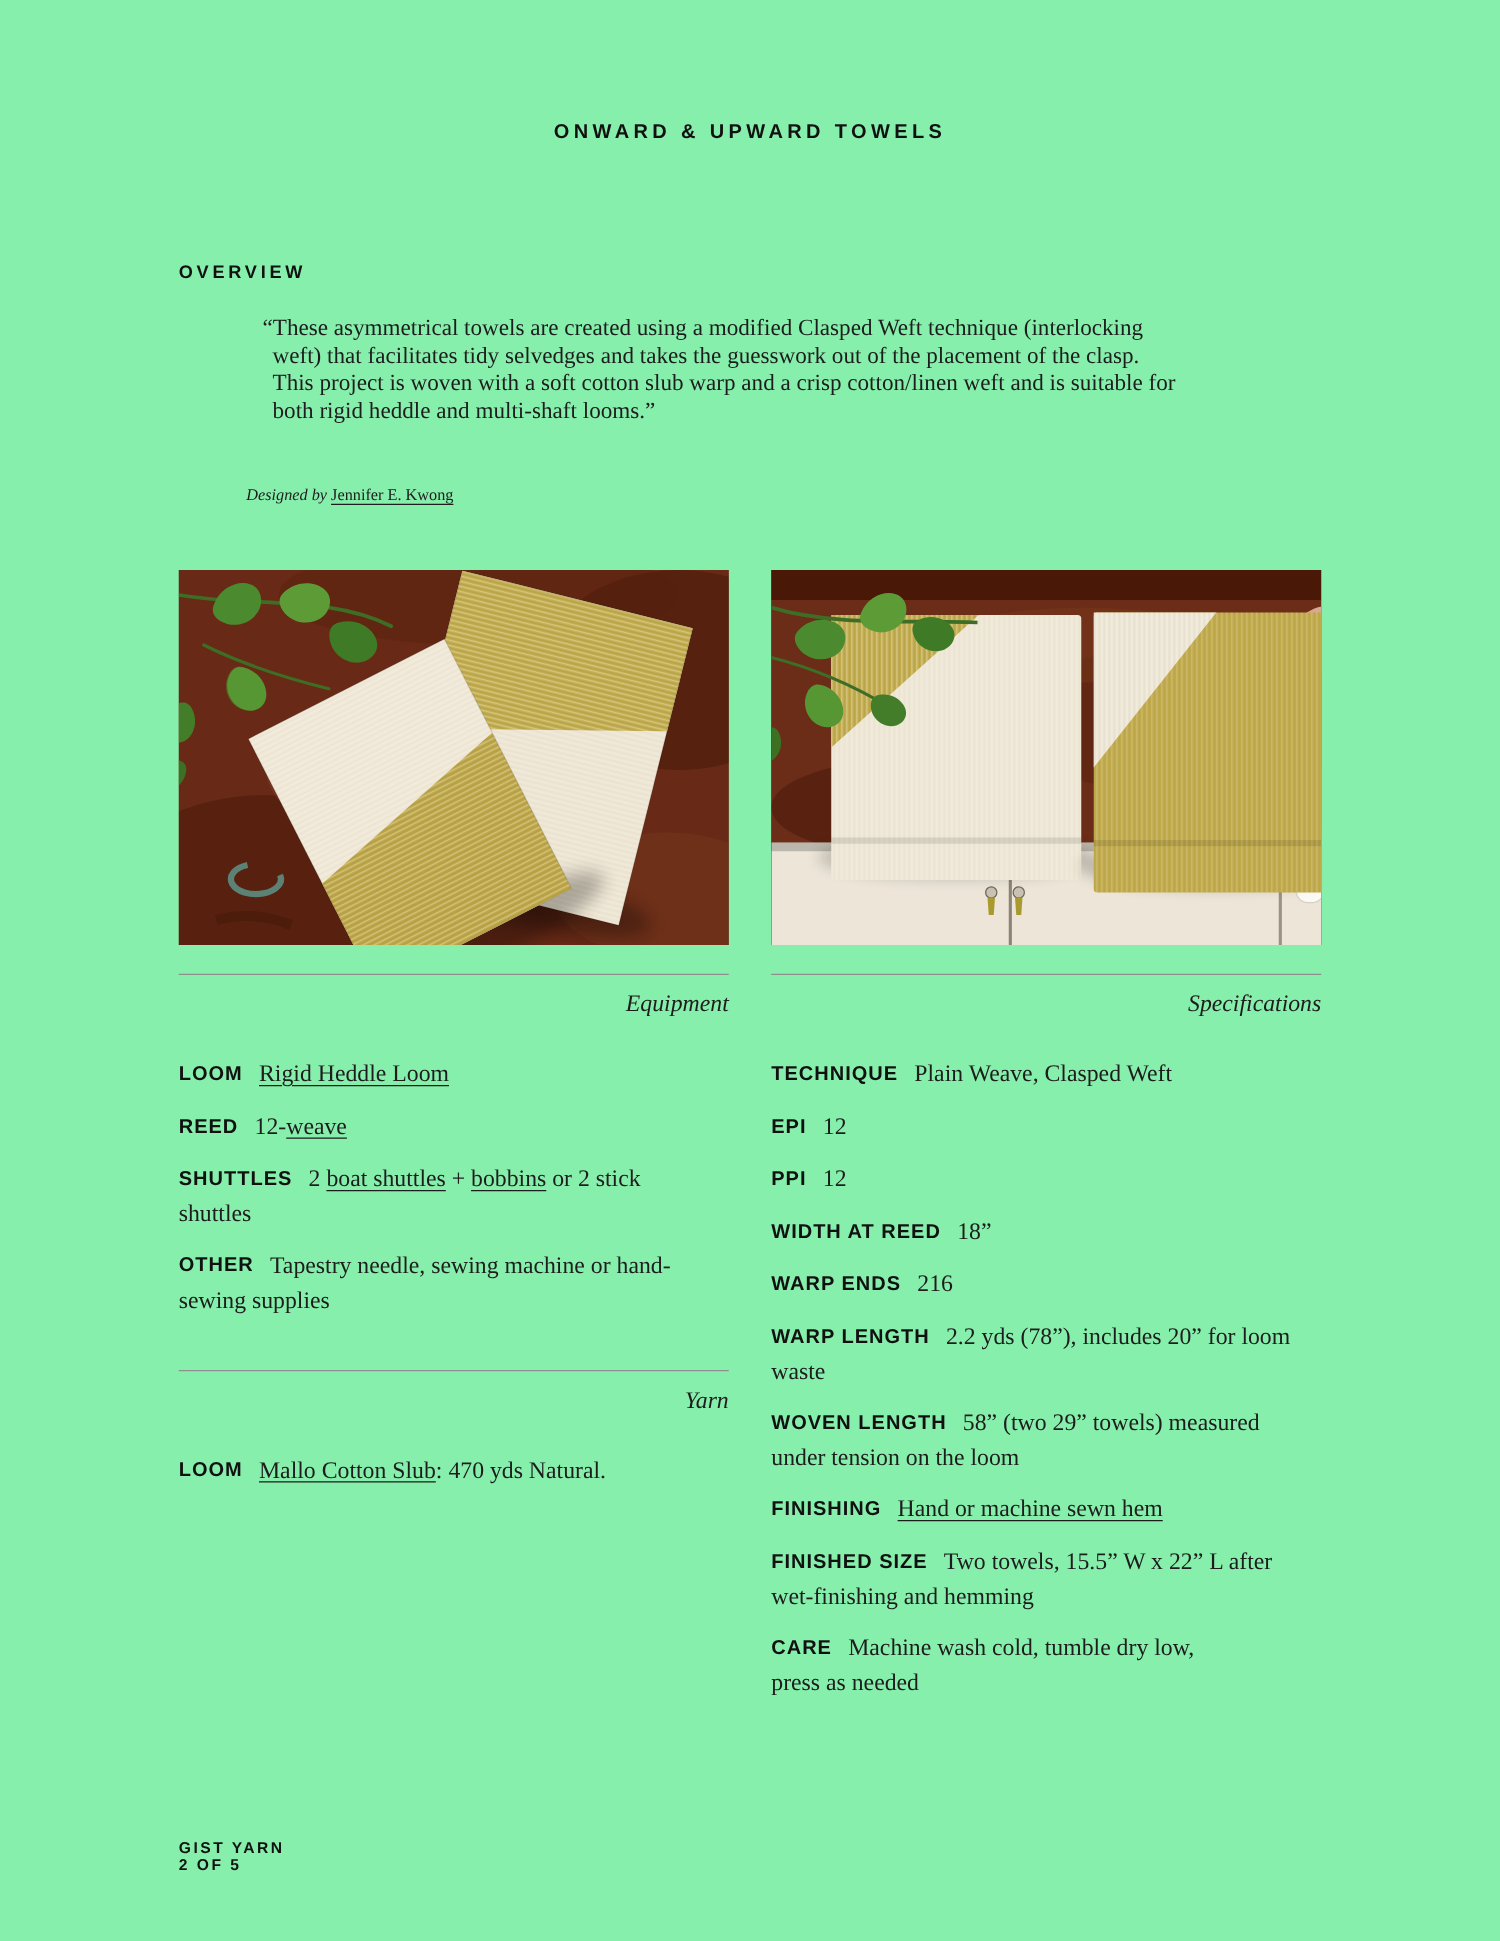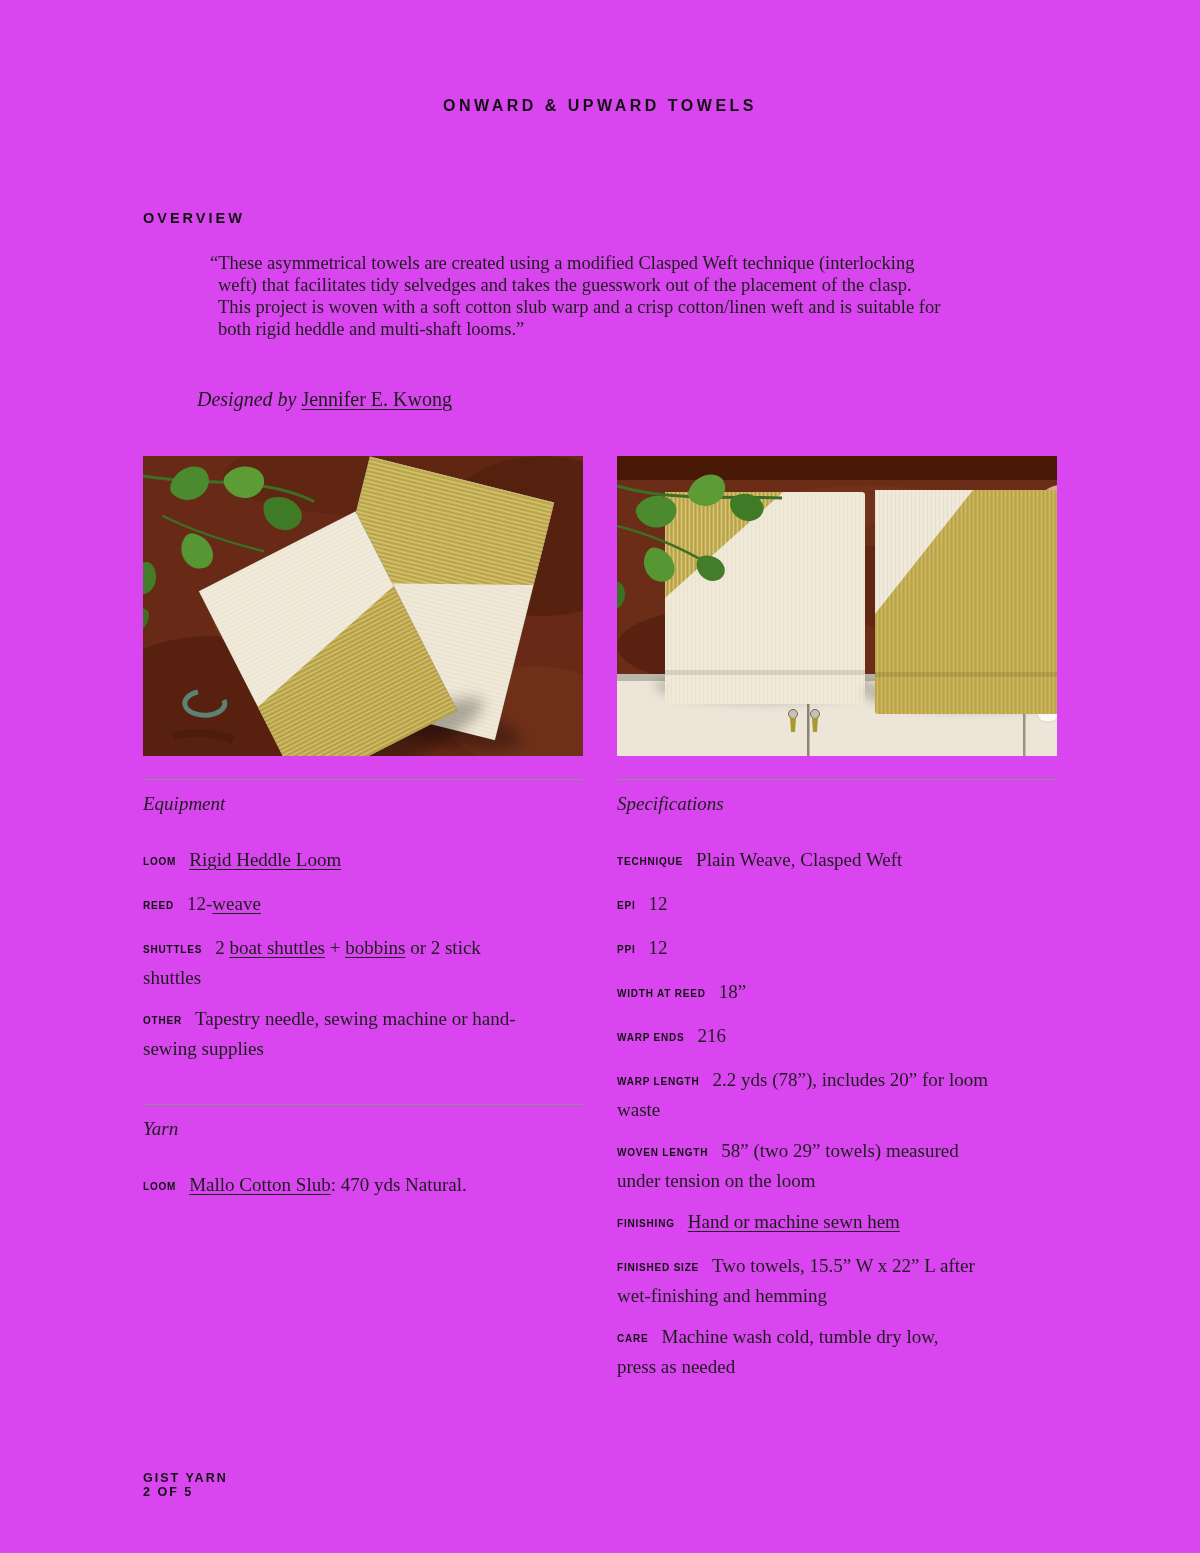--- a/index.html
+++ b/index.html
@@ -1,59 +1,59 @@
 <!DOCTYPE html>
 <html><head>
 <meta charset="utf-8">
 <style>
   html,body{margin:0;padding:0;background:#ffffff;}
   .page{
-    position:relative;width:1200px;height:1553px;margin:0 auto;background:#d946ef;
+    position:relative;width:1200px;height:1553px;margin:0 auto;background:#86efac;
     color:#1d1d1d;overflow:hidden;
     font-family:"Liberation Serif", serif;
   }
   .doc-title{
     position:absolute;top:97px;left:0;width:1200px;text-align:center;
     font-family:"Liberation Sans", sans-serif;font-weight:700;font-size:16px;
     letter-spacing:3.5px;color:#111;
   }
   .overview-heading{
     position:absolute;top:210px;left:143px;
     font-family:"Liberation Sans", sans-serif;font-weight:700;font-size:14.5px;
     letter-spacing:3px;color:#111;text-align:right;
   }
   .quote{
     position:absolute;top:252px;left:190px;width:835px;
     font-size:18.5px;line-height:22px;white-space:pre-line;
     padding-left:8px;text-indent:-8px;margin-left:20px;
   }
   .designed-by{
-    position:absolute;top:388px;left:197px;font-size:20px;
+    position:absolute;top:388px;left:197px;font-size:13px;
   }
   .designed-by .dby{font-style:italic;}
   a.link{color:inherit;text-decoration:underline;text-decoration-thickness:1px;text-underline-offset:3px;cursor:pointer;}
   .photo{
     position:absolute;top:456px;width:440px;height:300px;overflow:hidden;background:#682a16;
   }
   .photo svg{display:block;width:440px;height:300px;}
   .photo--left{left:143px;}
   .photo--right{left:617px;}
   .col{position:absolute;top:779px;width:440px;}
   .col--left{left:143px;}
   .col--right{left:617px;}
   .section-rule{border:0;border-top:1px solid #8e8e8e;margin:0;}
   .section-heading{
-    font-style:italic;font-weight:400;font-size:19px;line-height:24px;margin:12px 0 0 0;
+    font-style:italic;font-weight:400;font-size:19px;line-height:24px;margin:12px 0 0 0;text-align:right;
   }
   .rows{margin-top:30px;}
   .row{
     font-size:19px;line-height:27px;margin:0 0 14px 0;white-space:pre-wrap;
   }
   .row .label{
-    font-family:"Liberation Sans", sans-serif;font-weight:700;font-size:10px;
+    font-family:"Liberation Sans", sans-serif;font-weight:700;font-size:16px;
     letter-spacing:.8px;color:#111;margin-right:13px;position:relative;top:-1.5px;
   }
   .section--yarn{margin-top:42px;}
   .footer{
     position:absolute;top:1471px;left:143px;width:914px;
     display:flex;justify-content:space-between;
     font-family:"Liberation Sans", sans-serif;font-weight:700;font-size:12.5px;
     letter-spacing:2px;color:#111;flex-direction:column;
   }
 </style>

